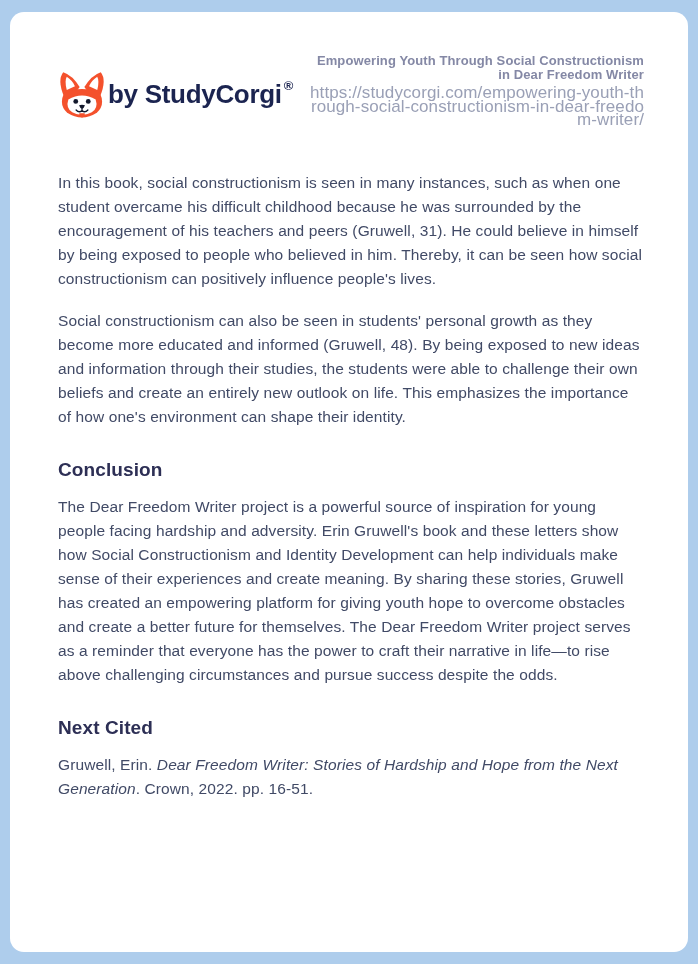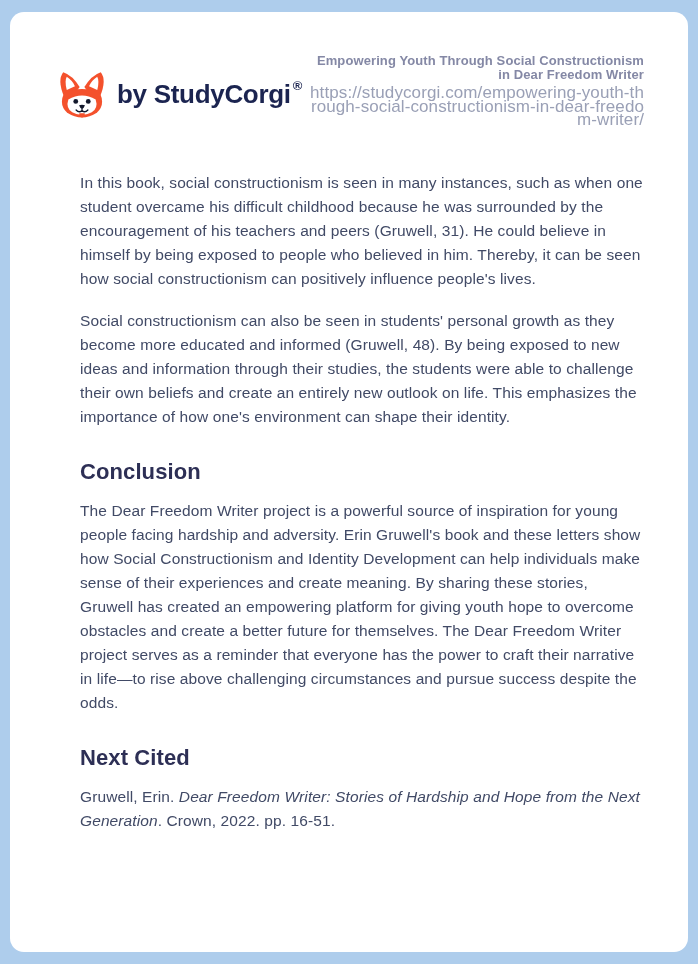--- a/index.html
+++ b/index.html
@@ -23,21 +23,21 @@
   
   .header {
     display: flex;
     justify-content: space-between;
     align-items: center;
     padding: 50px 44px 0 47px;
   }
   .brand {
     display: flex;
     align-items: center;
-    gap: 10px;
+    gap: 1px;
     cursor: pointer;
   }
   .brand-logo { width: 50px; height: 56px; flex: 0 0 auto; }
   .brand-text {
     font-size: 26px;
     font-weight: 800;
     color: #1b2450;
     letter-spacing: -0.3px;
     white-space: nowrap;
   }
@@ -66,32 +66,32 @@
     font-weight: 400;
     color: #9aa0b6;
     line-height: 13.5px;
     letter-spacing: 0.1px;
     word-break: break-all;
     text-decoration: none;
     display: block;
   }
   
   .article {
-    padding: 44px 43px 0 70px;
+    padding: 44px 43px 0 48px;
     color: #414a66;
   }
   .article p {
     font-size: 15.5px;
     line-height: 24px;
     letter-spacing: 0.1px;
     margin-bottom: 18px;
     color: #414a66;
   }
   .article h2 {
-    font-size: 22px;
+    font-size: 19px;
     font-weight: 800;
     color: #2d2f55;
     letter-spacing: 0.1px;
     margin-top: 30px;
     margin-bottom: 14px;
   }
   .citation { margin-top: 11px; }
   .citation .it { font-style: italic; }
 </style>
 </head>

